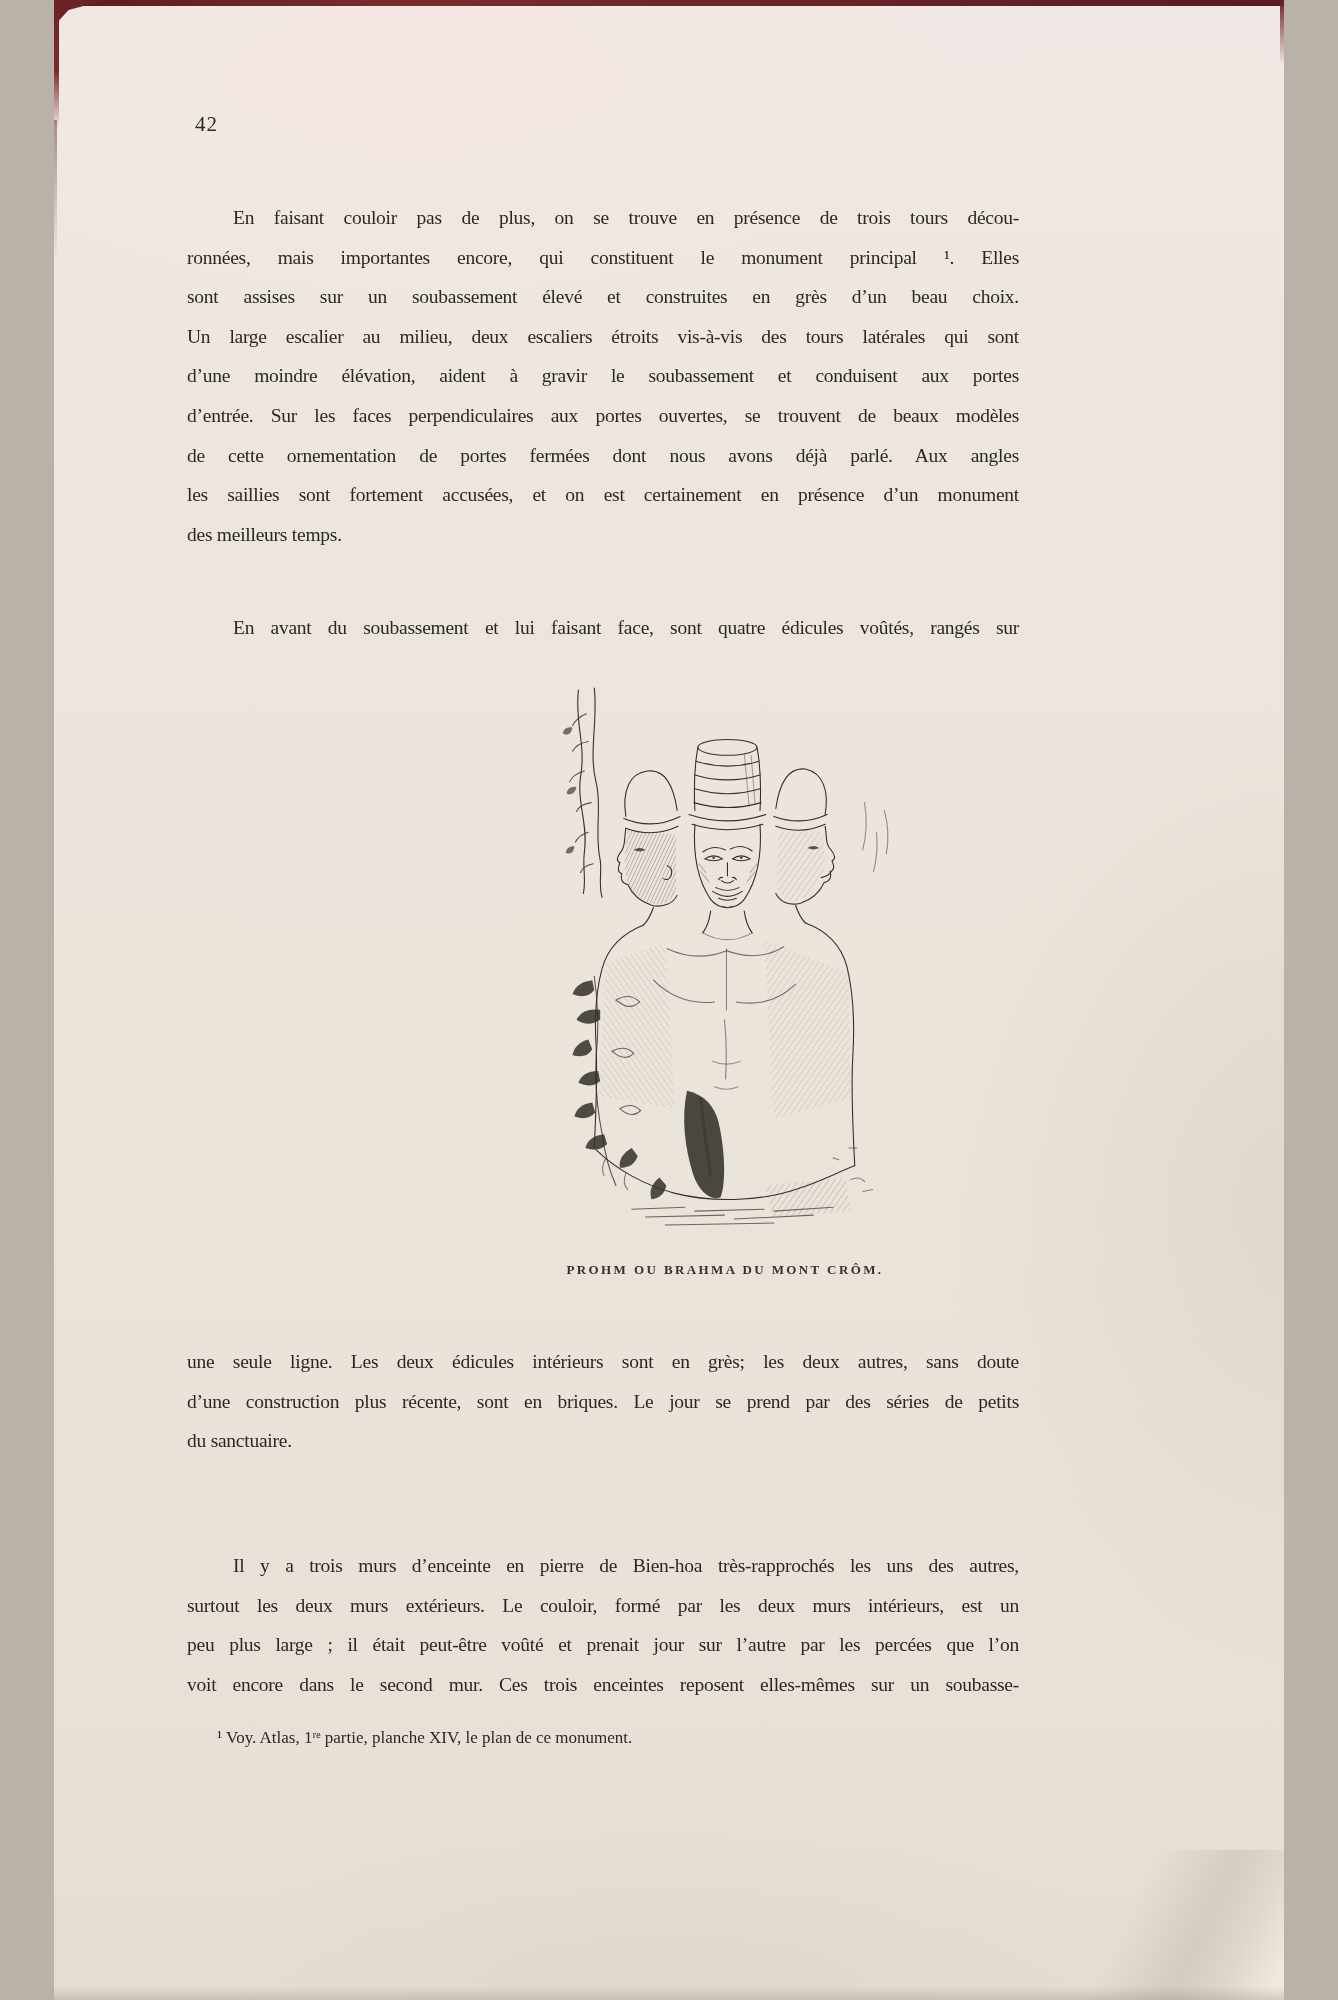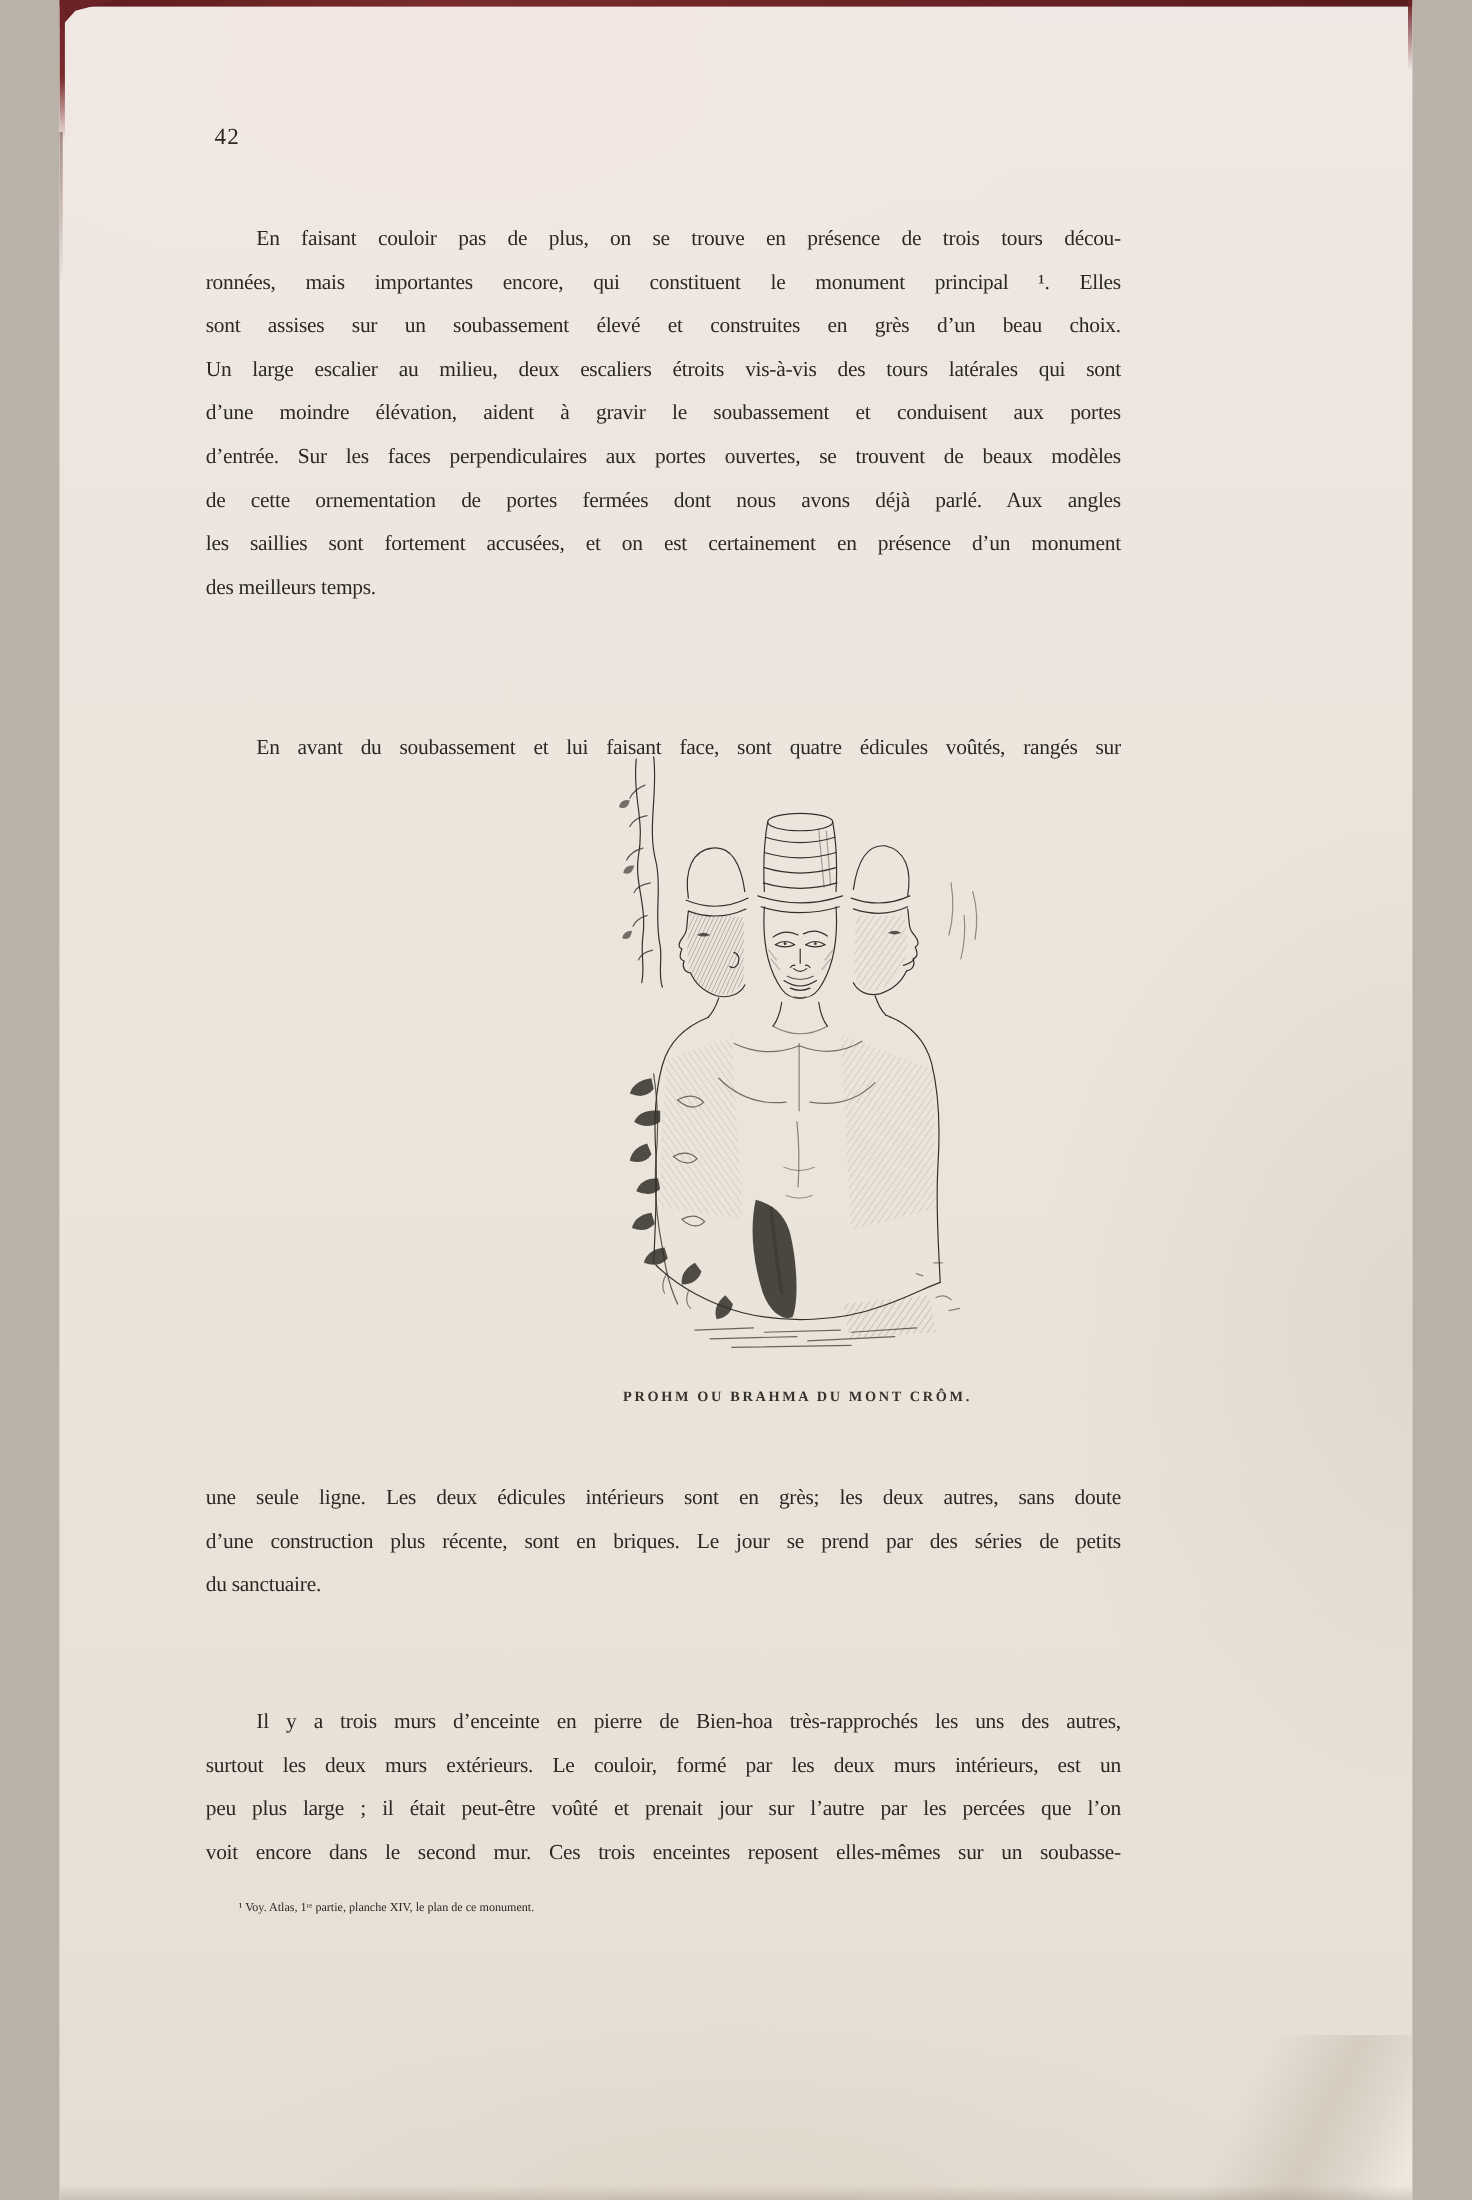--- a/index.html
+++ b/index.html
@@ -38,32 +38,32 @@
   .runtitle{position:absolute;left:0;top:0;width:100%;text-align:center;
     font-size:22px;font-weight:bold;letter-spacing:1.5px;}
 
   
   .para{position:absolute;left:133px;width:832px;line-height:39.6px;
     font-size:19.5px;letter-spacing:-0.25px;}
   .para .line{text-align:justify;text-align-last:justify;}
   .para.endleft .line:last-child{text-align-last:left;}
   .para.indent .line:first-child{text-indent:46px;}
   .p1{top:198px;}
-  .p2{top:660px;}
+  .p2{top:608px;}
   .p3{top:1342px;}
   .p4{top:1546px;}
 
   
   .figure{position:absolute;left:483px;top:684px;width:375px;height:553px;}
   .figcaption{position:absolute;left:385px;top:1262px;width:572px;text-align:center;
     font-size:13px;font-weight:bold;letter-spacing:2.4px;color:#35312b;}
 
   
   .footnote{position:absolute;left:133px;top:1728px;width:832px;
-    font-size:11px;letter-spacing:0;padding-left:0;}
+    font-size:17px;letter-spacing:0;padding-left:0;}
   .footnote .fn-text{display:block;text-indent:30px;}
 </style>
 </head>
 <body>
 
 <div class="page">
 
   <div class="edge-top"></div>
   <div class="edge-topleft"></div>
   <div class="edge-left"></div>

